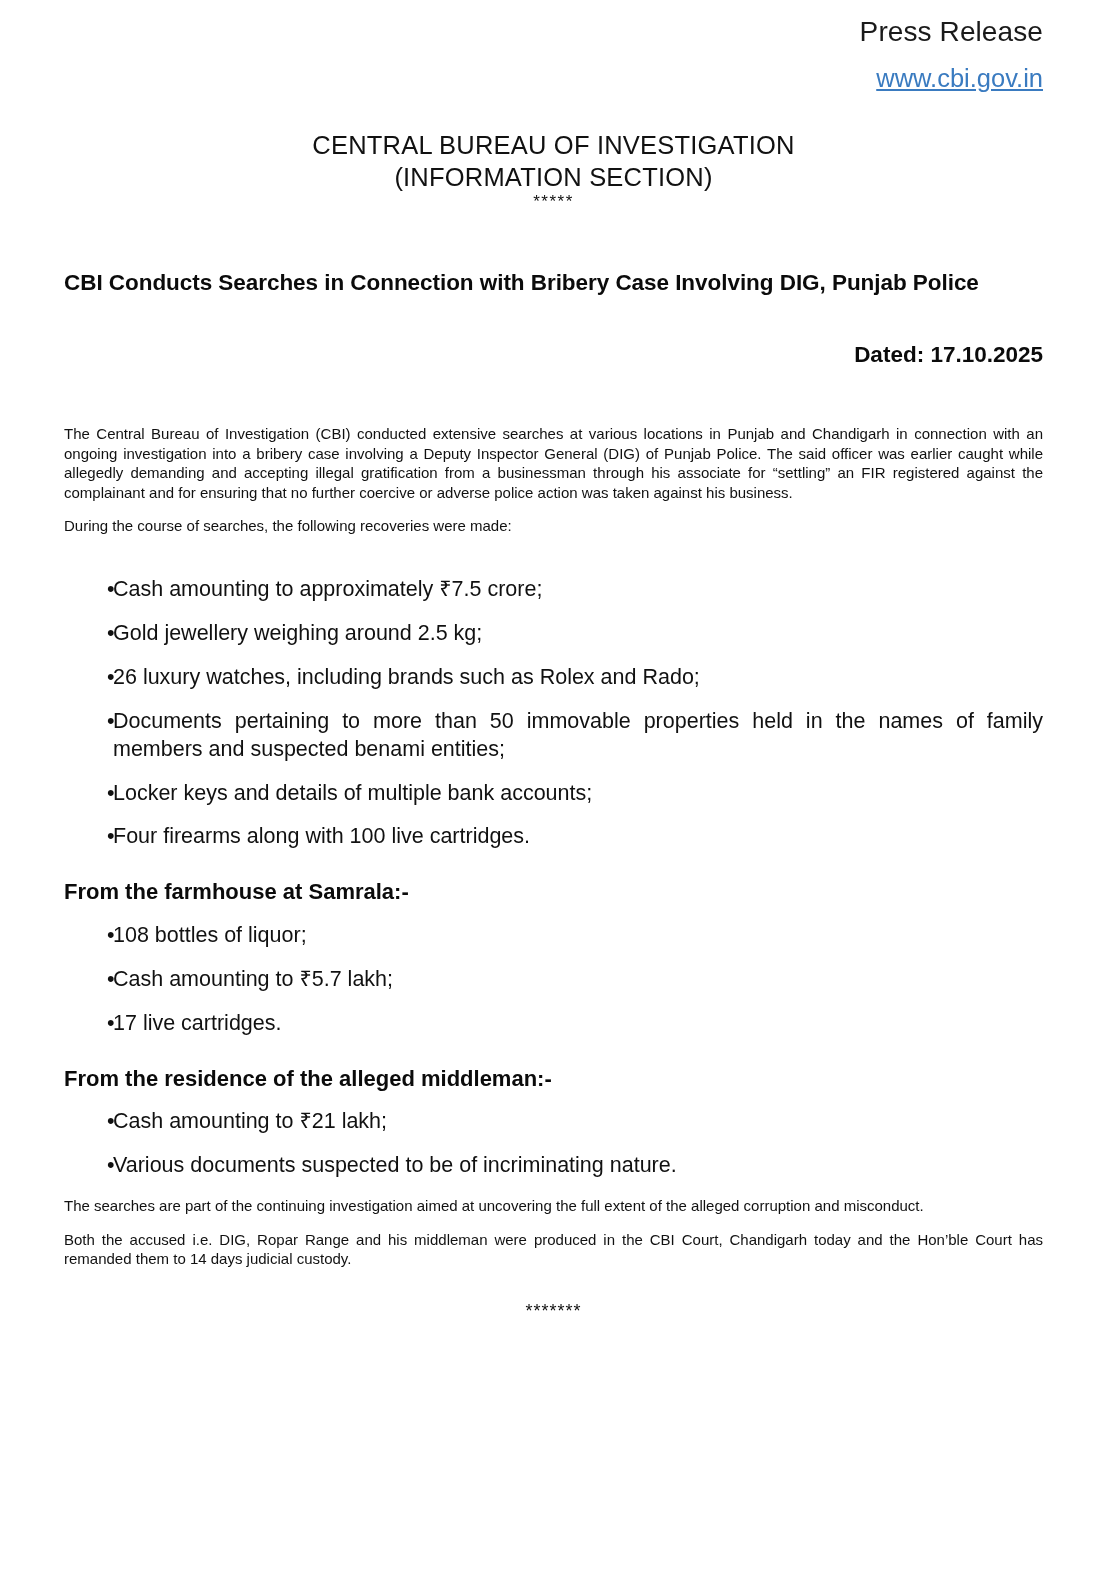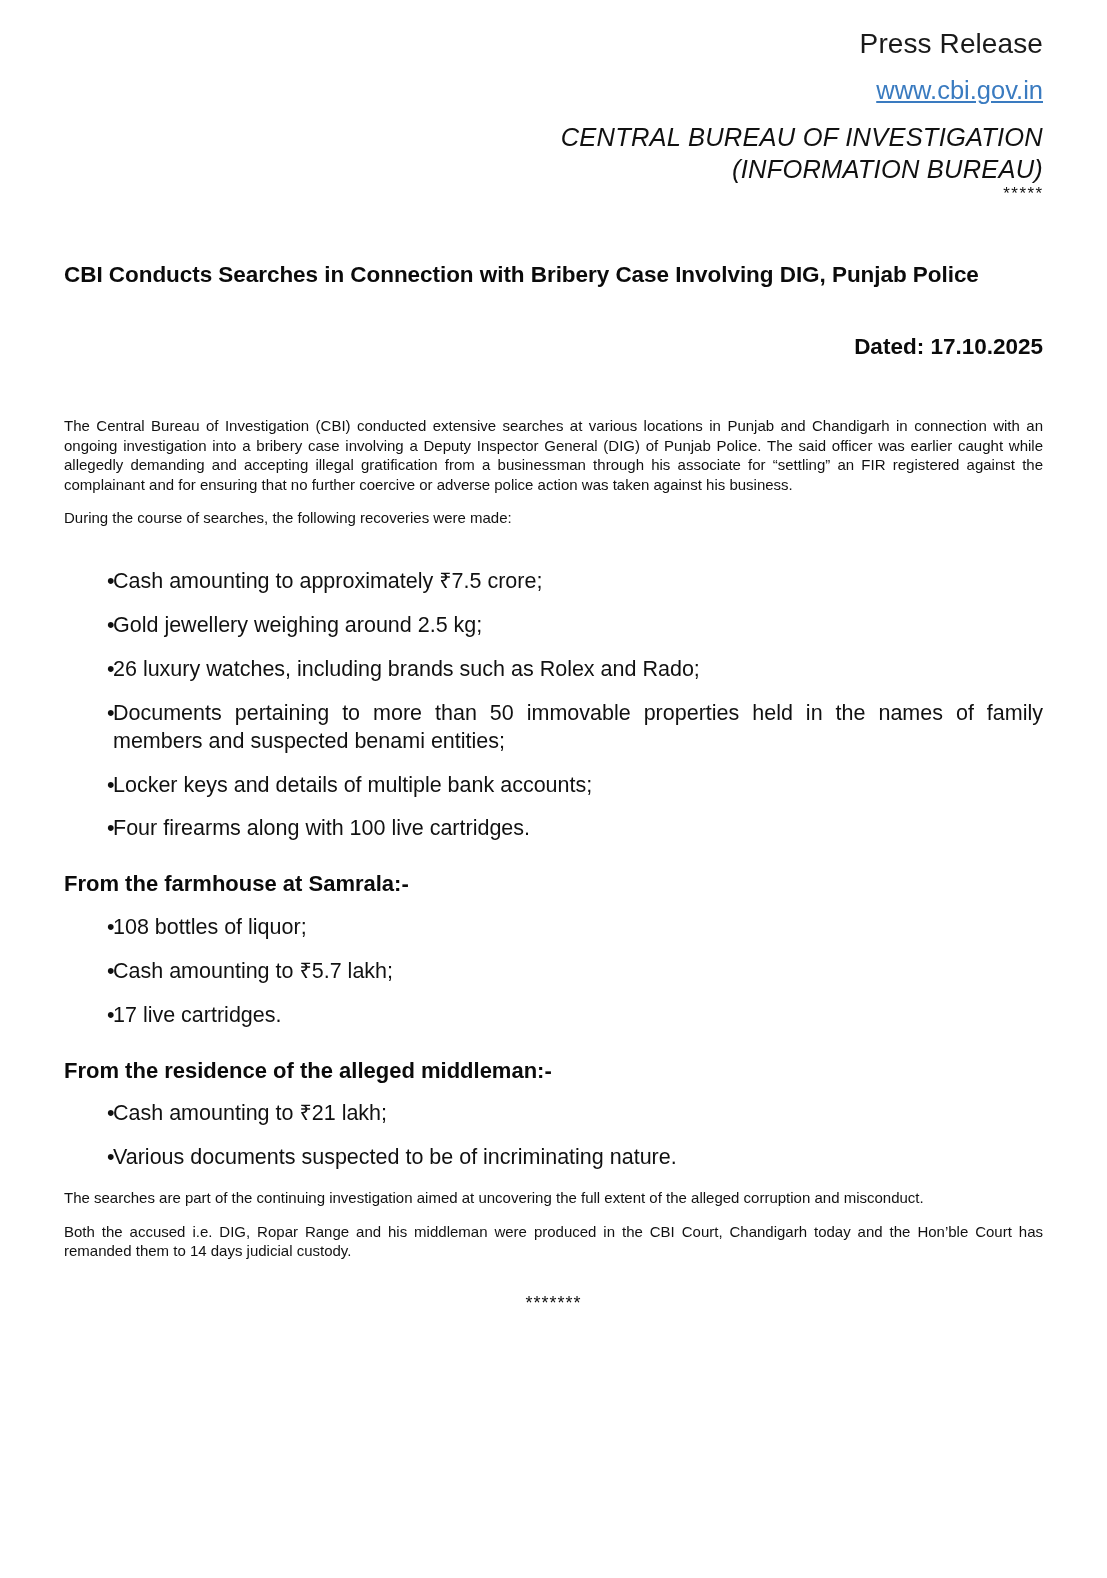--- a/index.html
+++ b/index.html
@@ -13,21 +13,21 @@
     font-family: "Liberation Sans", sans-serif;
     color: #000000;
     -webkit-font-smoothing: antialiased;
   }
 
   .page {
     position: relative;
     width: 1107px;
     height: 1432px;
     box-sizing: border-box;
-    padding: 12px 64px;
+    padding: 0 64px;
     overflow: hidden;
   }
 
   
   .masthead {
     padding-top: 14px;
     text-align: right;
     line-height: 1.26;
   }
   .masthead .press-release {
@@ -40,24 +40,23 @@
     margin-top: 13px;
     font-size: 25.5px;
     color: #3a7bc0;
     text-decoration: underline;
     text-underline-offset: 2px;
     cursor: pointer;
   }
 
   
   .org-header {
-    margin-top: 16px;
-    text-align: right;
+    margin-top: 36px;
+    text-align: center;
     line-height: 1.22;
-    font-style: italic;
   }
   .org-header .org-line {
     font-size: 25.5px;
     color: #111111;
     letter-spacing: 0.2px;
   }
   .org-header .org-stars {
     font-size: 17px;
     letter-spacing: 1.5px;
     margin-top: -1px;
@@ -157,21 +156,21 @@
 
 <div class="page">
 
   <div class="masthead">
     <div class="press-release">Press Release</div>
     <a class="site-link" href="#">www.cbi.gov.in</a>
   </div>
 
   <div class="org-header">
     <div class="org-line">CENTRAL BUREAU OF INVESTIGATION</div>
-    <div class="org-line">(INFORMATION BUREAU)</div>
+    <div class="org-line">(INFORMATION SECTION)</div>
     <div class="org-stars">*****</div>
   </div>
 
   <div class="headline">CBI Conducts Searches in Connection with Bribery Case Involving DIG, Punjab Police</div>
 
   <div class="dateline">Dated: 17.10.2025</div>
 
   <div class="body-block">
 
     <p class="para">The Central Bureau of Investigation (CBI) conducted extensive searches at various locations in Punjab and Chandigarh in connection with an ongoing investigation into a bribery case involving a Deputy Inspector General (DIG) of Punjab Police. The said officer was earlier caught while allegedly demanding and accepting illegal gratification from a businessman through his associate for “settling” an FIR registered against the complainant and for ensuring that no further coercive or adverse police action was taken against his business.</p>

